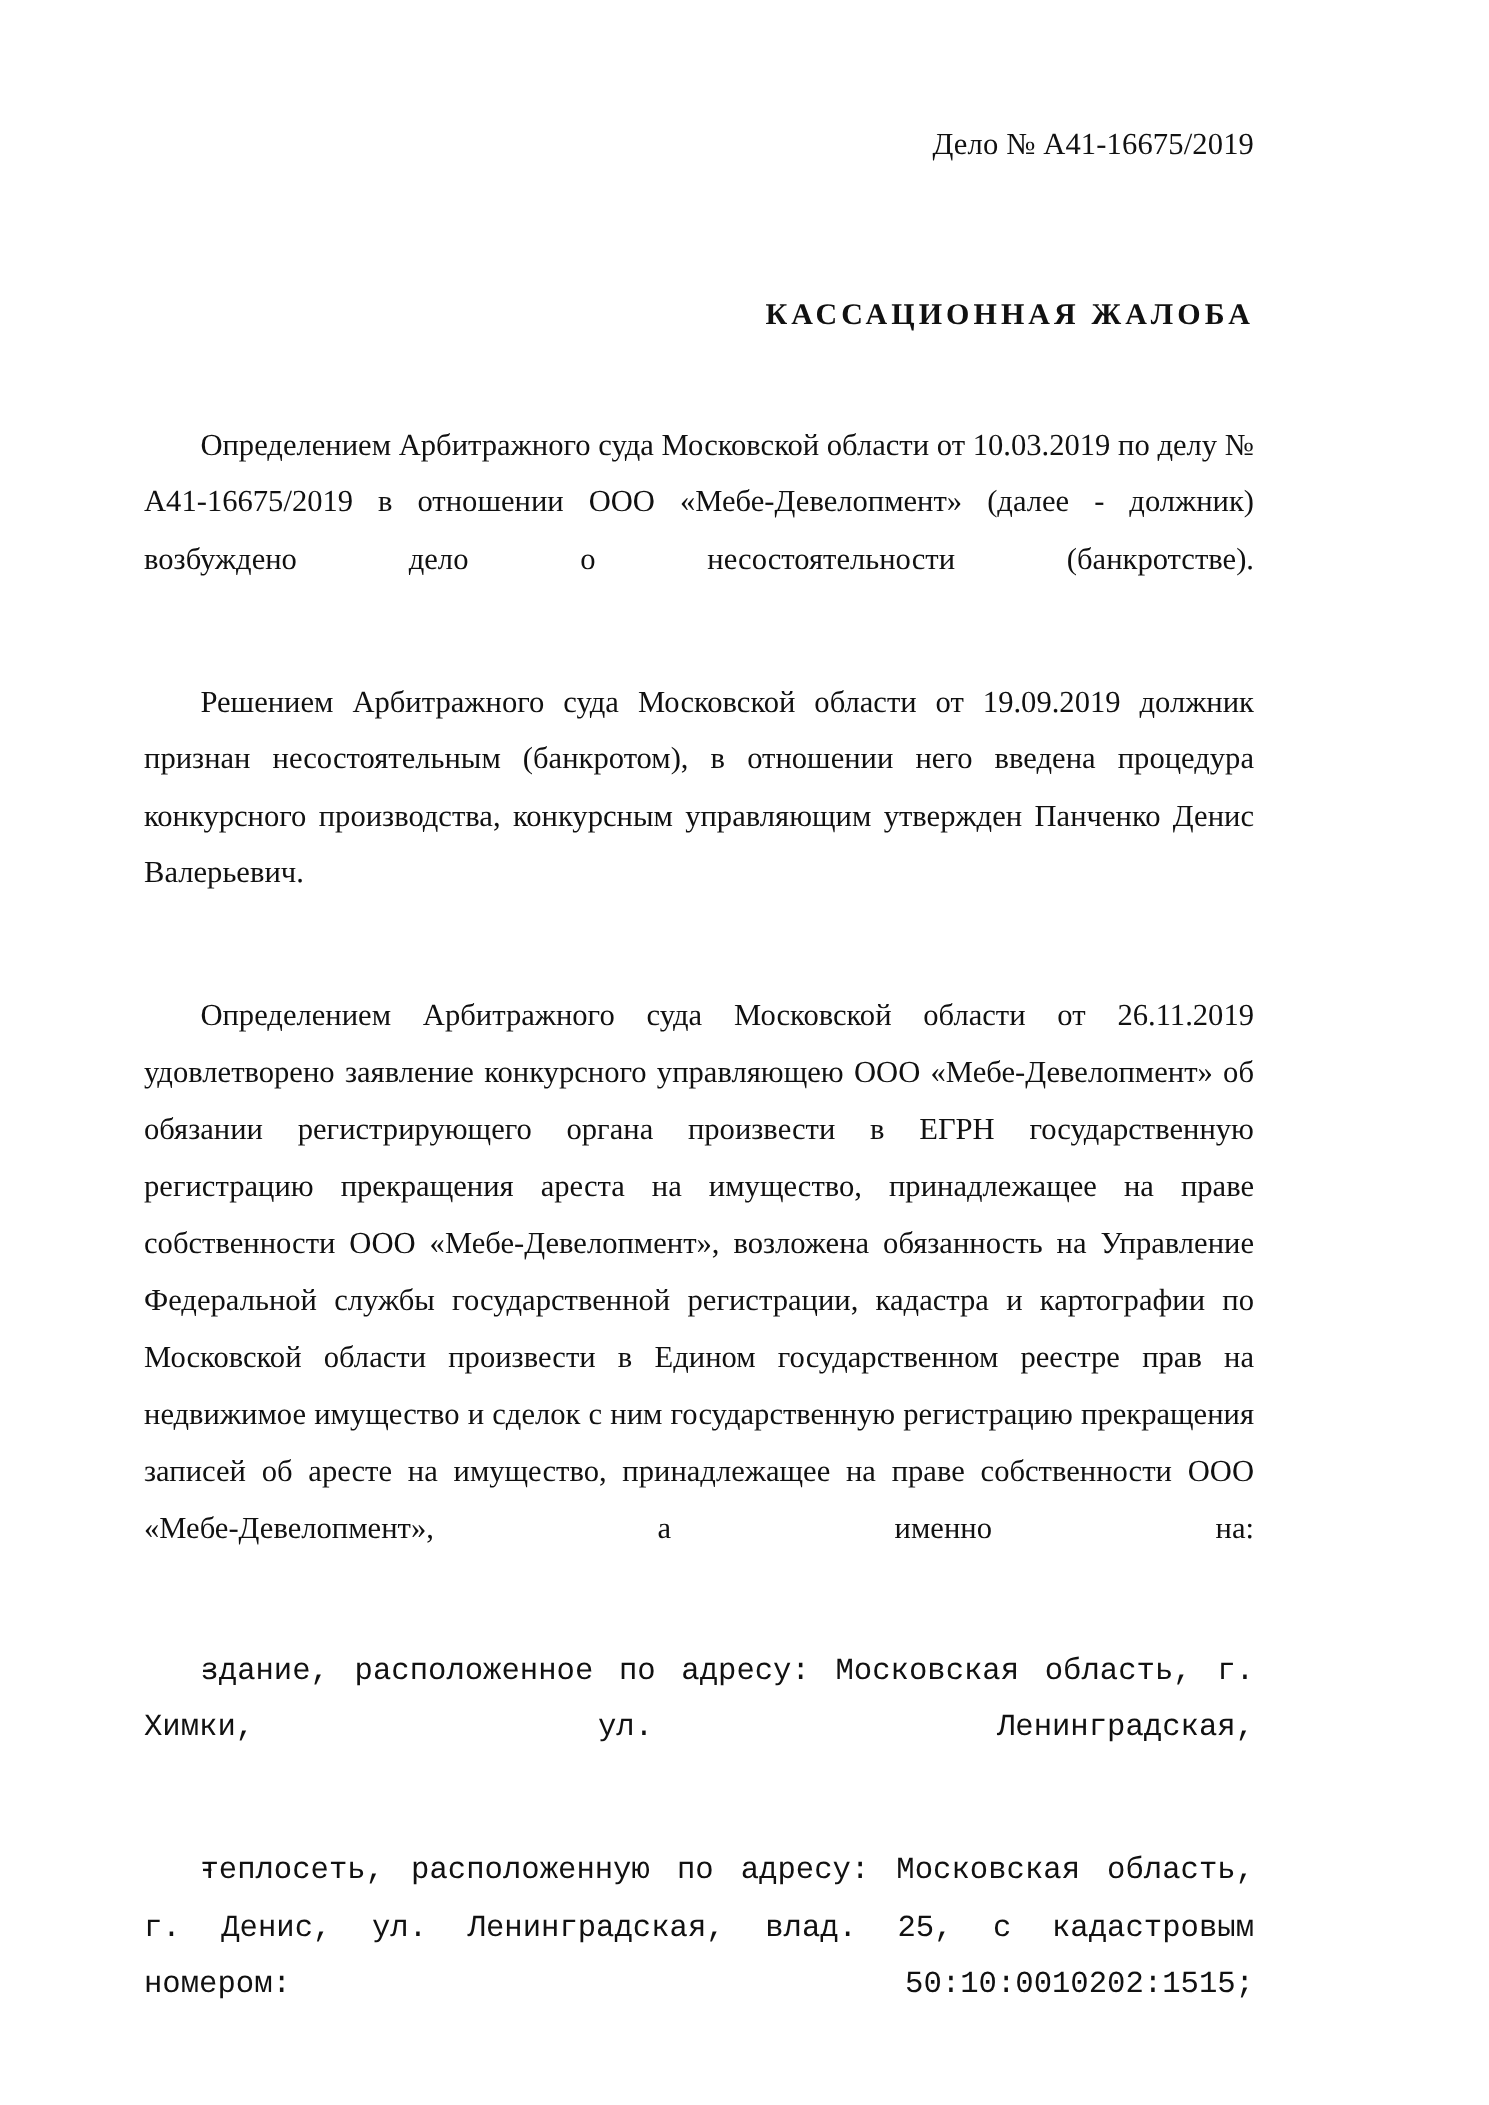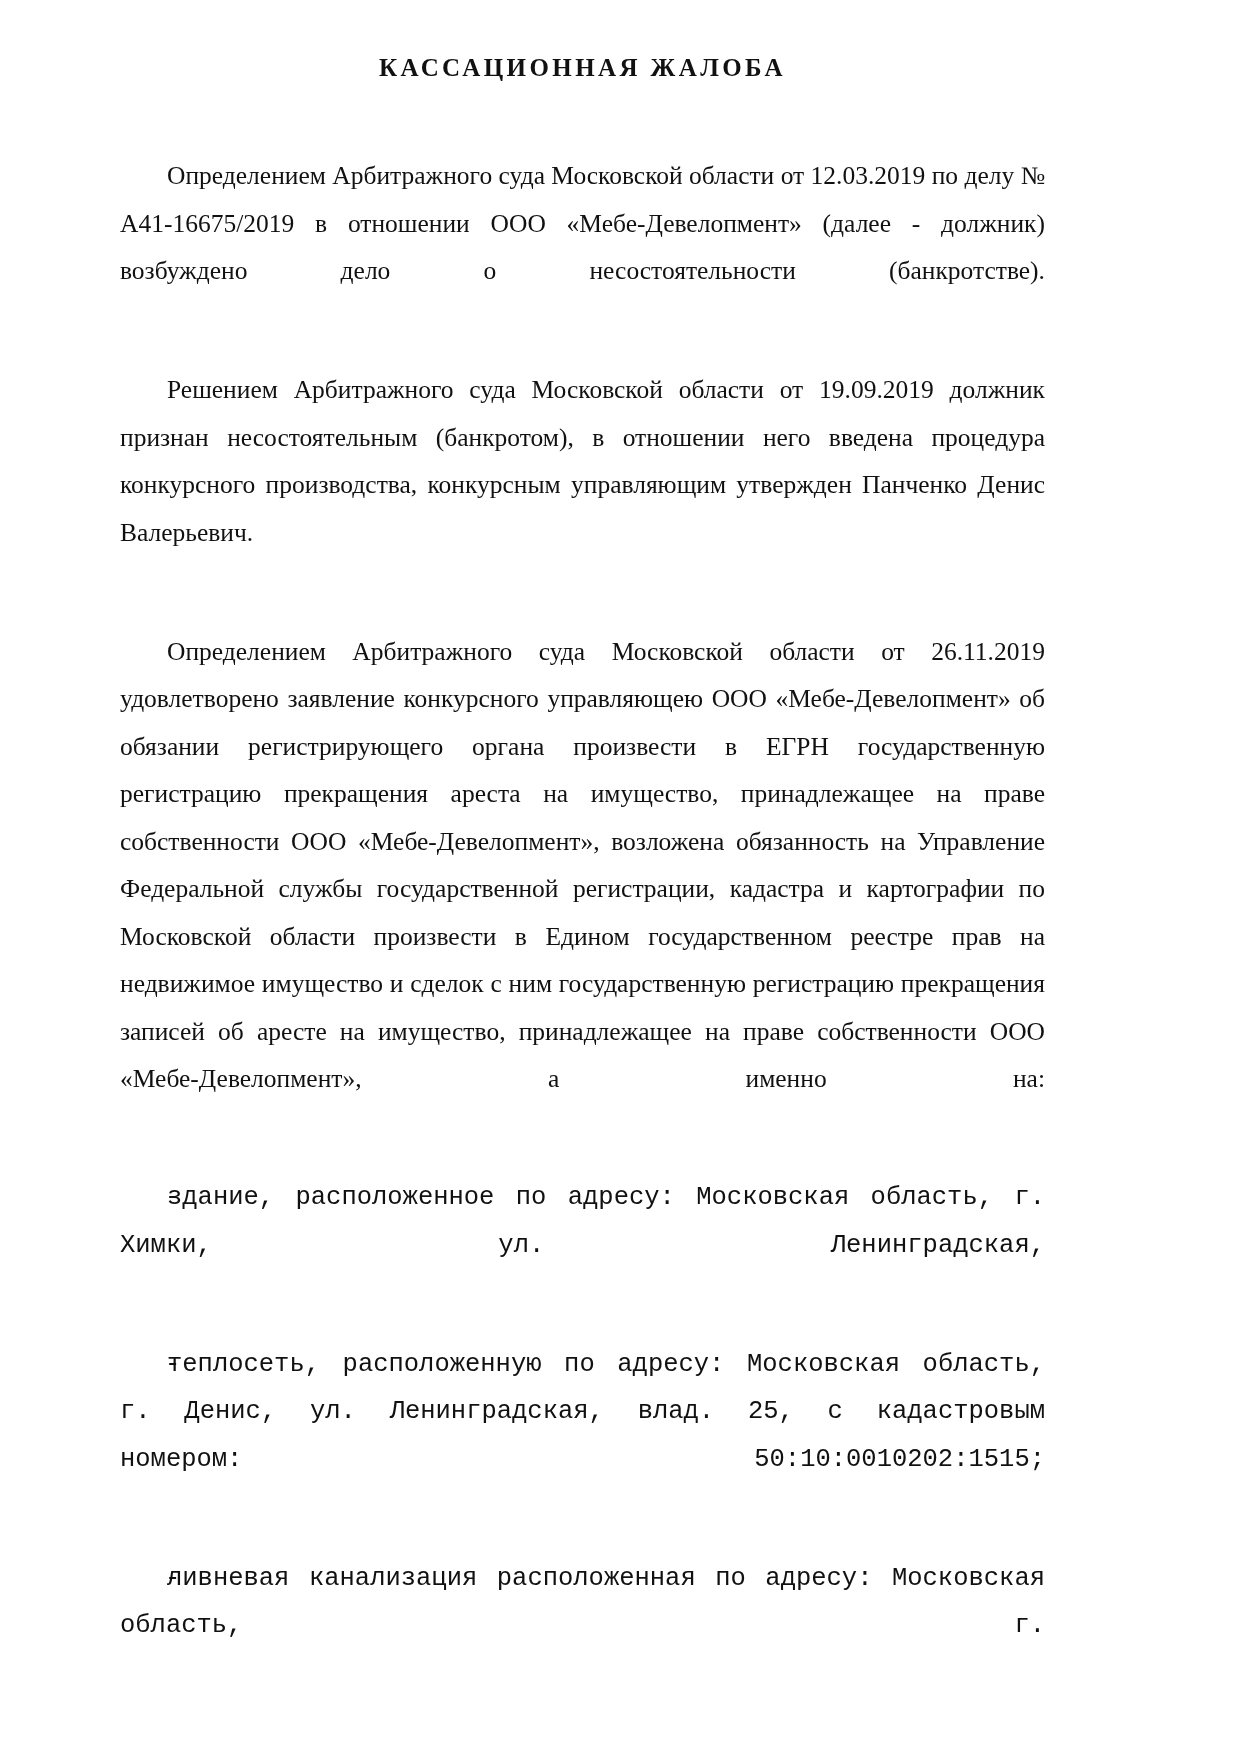--- a/index.html
+++ b/index.html
@@ -27,25 +27,25 @@
   }
   .case-header {
     text-align: right;
     font-size: 25.5px;
     line-height: 1.25;
     margin-top: 104px;
     letter-spacing: 0.1px;
     white-space: nowrap;
   }
   .doc-title {
-    text-align: center;
+    text-align: right;
     font-weight: bold;
     font-size: 25px;
     letter-spacing: 3.4px;
-    margin-top: 54px;
+    margin-top: 113px;
     margin-bottom: 0;
   }
   .body-text {
     margin-top: 70px;
   }
   p.para {
     margin: 0 0 0 0;
     font-size: 25.5px;
     line-height: 47.5px;
     text-align: justify;
@@ -87,26 +87,27 @@
     display: inline-block;
     width: 100%;
   }
 </style>
 </head>
 <body>
 
 <div class="page">
   <div class="content">
 
+    <div class="case-header">Дело № А41-16675/2019</div>
 
     <h1 class="doc-title">КАССАЦИОННАЯ ЖАЛОБА</h1>
 
     <div class="body-text">
 
-      <p class="para">Определением Арбитражного суда Московской области от 12.03.2019 по делу № А41-16675/2019 в отношении ООО «Мебе-Девелопмент» (далее - должник) возбуждено дело о несостоятельности (банкротстве).</p>
+      <p class="para">Определением Арбитражного суда Московской области от 10.03.2019 по делу № А41-16675/2019 в отношении ООО «Мебе-Девелопмент» (далее - должник) возбуждено дело о несостоятельности (банкротстве).</p>
 
       <p class="para">Решением Арбитражного суда Московской области от 19.09.2019 должник признан несостоятельным (банкротом), в отношении него введена процедура конкурсного производства, конкурсным управляющим утвержден Панченко Денис Валерьевич.</p>
 
       <p class="para">Определением Арбитражного суда Московской области от 26.11.2019 удовлетворено заявление конкурсного управляющею ООО «Мебе-Девелопмент» об обязании регистрирующего органа произвести в ЕГРН государственную регистрацию прекращения ареста на имущество, принадлежащее на праве собственности ООО «Мебе-Девелопмент», возложена обязанность на Управление Федеральной службы государственной регистрации, кадастра и картографии по Московской области произвести в Едином государственном реестре прав на недвижимое имущество и сделок с ним государственную регистрацию прекращения записей об аресте на имущество, принадлежащее на праве собственности ООО «Мебе-Девелопмент», а именно на:</p>
 
       <p class="list-item">
         <span class="dash"></span><span>здание, расположенное по адресу: Московская область, г. Химки, ул. Ленинградская,</span>
       </p>
 
 

